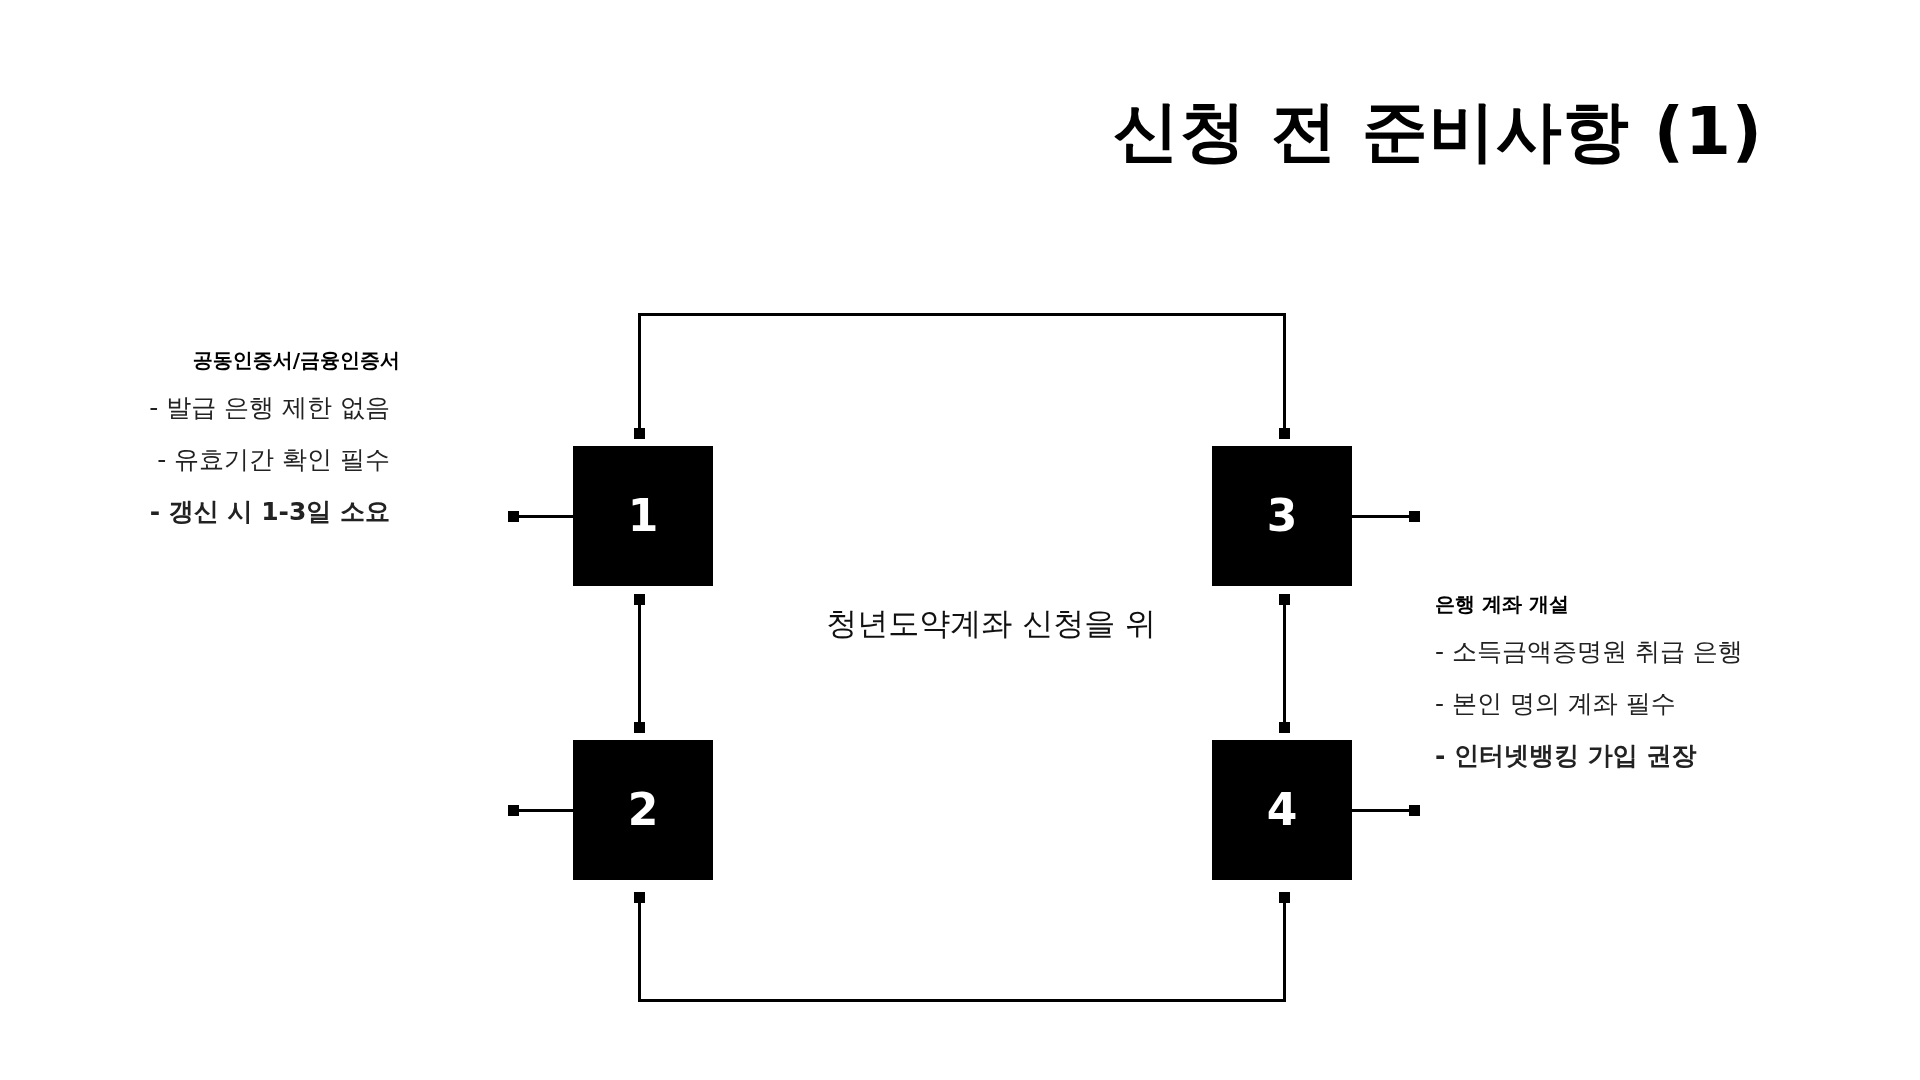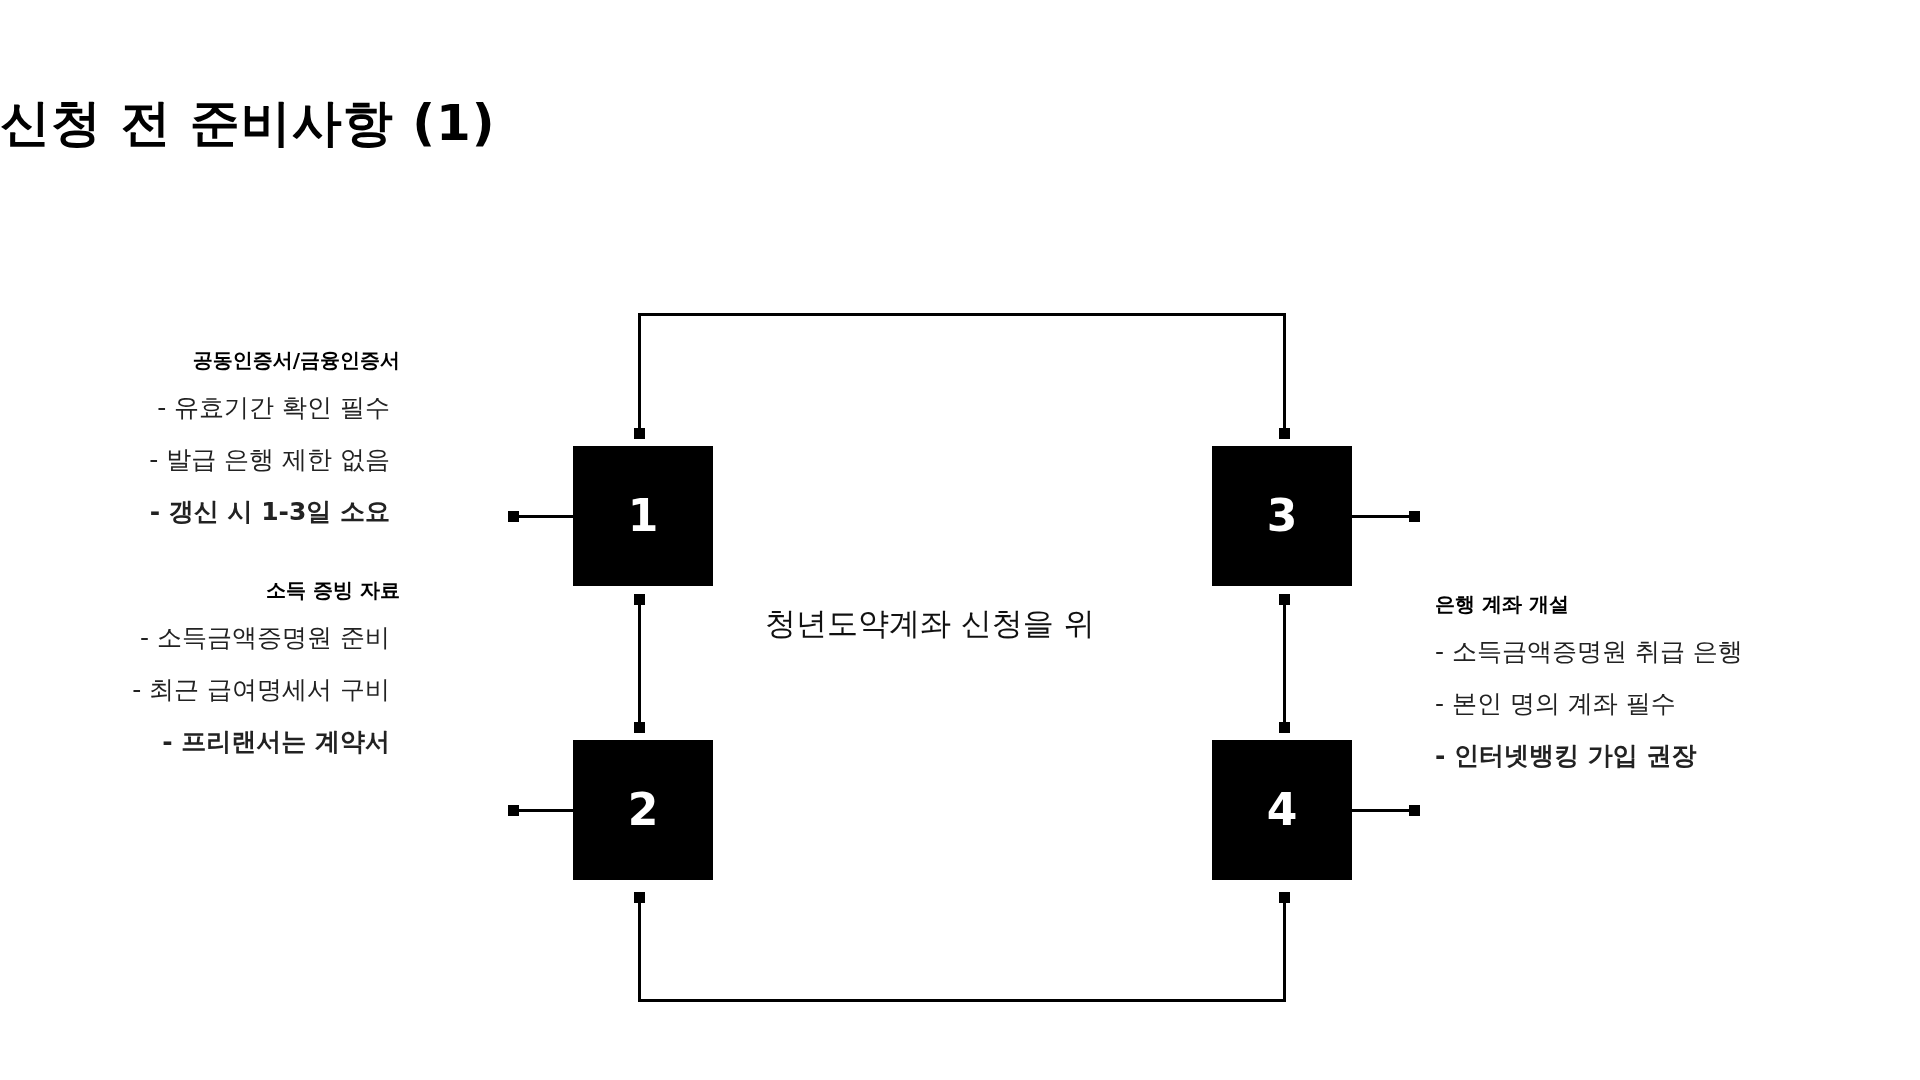--- a/index.html
+++ b/index.html
@@ -23,22 +23,22 @@
     width: 1920px;
     height: 1080px;
   }
 
   
   .page-title {
     position: absolute;
     left: 0;
     top: 96px;
     width: 1763px;
-    text-align: left;
-    font-size: 50px;
+    text-align: right;
+    font-size: 66px;
     font-weight: 700;
     letter-spacing: 1px;
     color: #000000;
     line-height: 1.1;
     white-space: pre;
   }
 
   
   .num-box {
     position: absolute;
@@ -54,24 +54,24 @@
     line-height: 1;
   }
   .box-1 { left: 573px;  top: 446px; }
   .box-3 { left: 1212px; top: 446px; }
   .box-2 { left: 573px;  top: 740px; }
   .box-4 { left: 1212px; top: 740px; }
 
   
   .center-caption {
     position: absolute;
-    left: 765px;
+    left: 716px;
     top: 600px;
     width: 440px;
-    text-align: left;
+    text-align: right;
     font-size: 31px;
     line-height: 1.5;
     color: #111111;
     font-weight: 400;
   }
   .center-caption span { display: block; }
 
   
   .info-block {
     position: absolute;
@@ -171,31 +171,25 @@
   <div class="num-box box-4">
     <span>4</span>
   </div>
 
   <div class="center-caption">
     <span>청년도약계좌 신청을 위</span>
   </div>
 
   <div class="info-block side-left block-1">
     <div class="heading">공동인증서/금융인증서</div>
+    <div class="bullet">- 발급 은행 제한 없음</div>
     <div class="bullet">- 유효기간 확인 필수</div>
-    <div class="bullet">- 발급 은행 제한 없음</div>
     <div class="bullet">- 갱신 시 1-3일 소요</div>
   </div>
 
-  <div class="info-block side-left block-2">
-    <div class="heading">소득 증빙 자료</div>
-    <div class="bullet">- 소득금액증명원 준비</div>
-    <div class="bullet">- 최근 급여명세서 구비</div>
-    <div class="bullet">- 프리랜서는 계약서</div>
-  </div>
 
 
   <div class="info-block side-right block-4">
     <div class="heading">은행 계좌 개설</div>
     <div class="bullet">- 소득금액증명원 취급 은행</div>
     <div class="bullet">- 본인 명의 계좌 필수</div>
     <div class="bullet">- 인터넷뱅킹 가입 권장</div>
   </div>
 
 </div>

